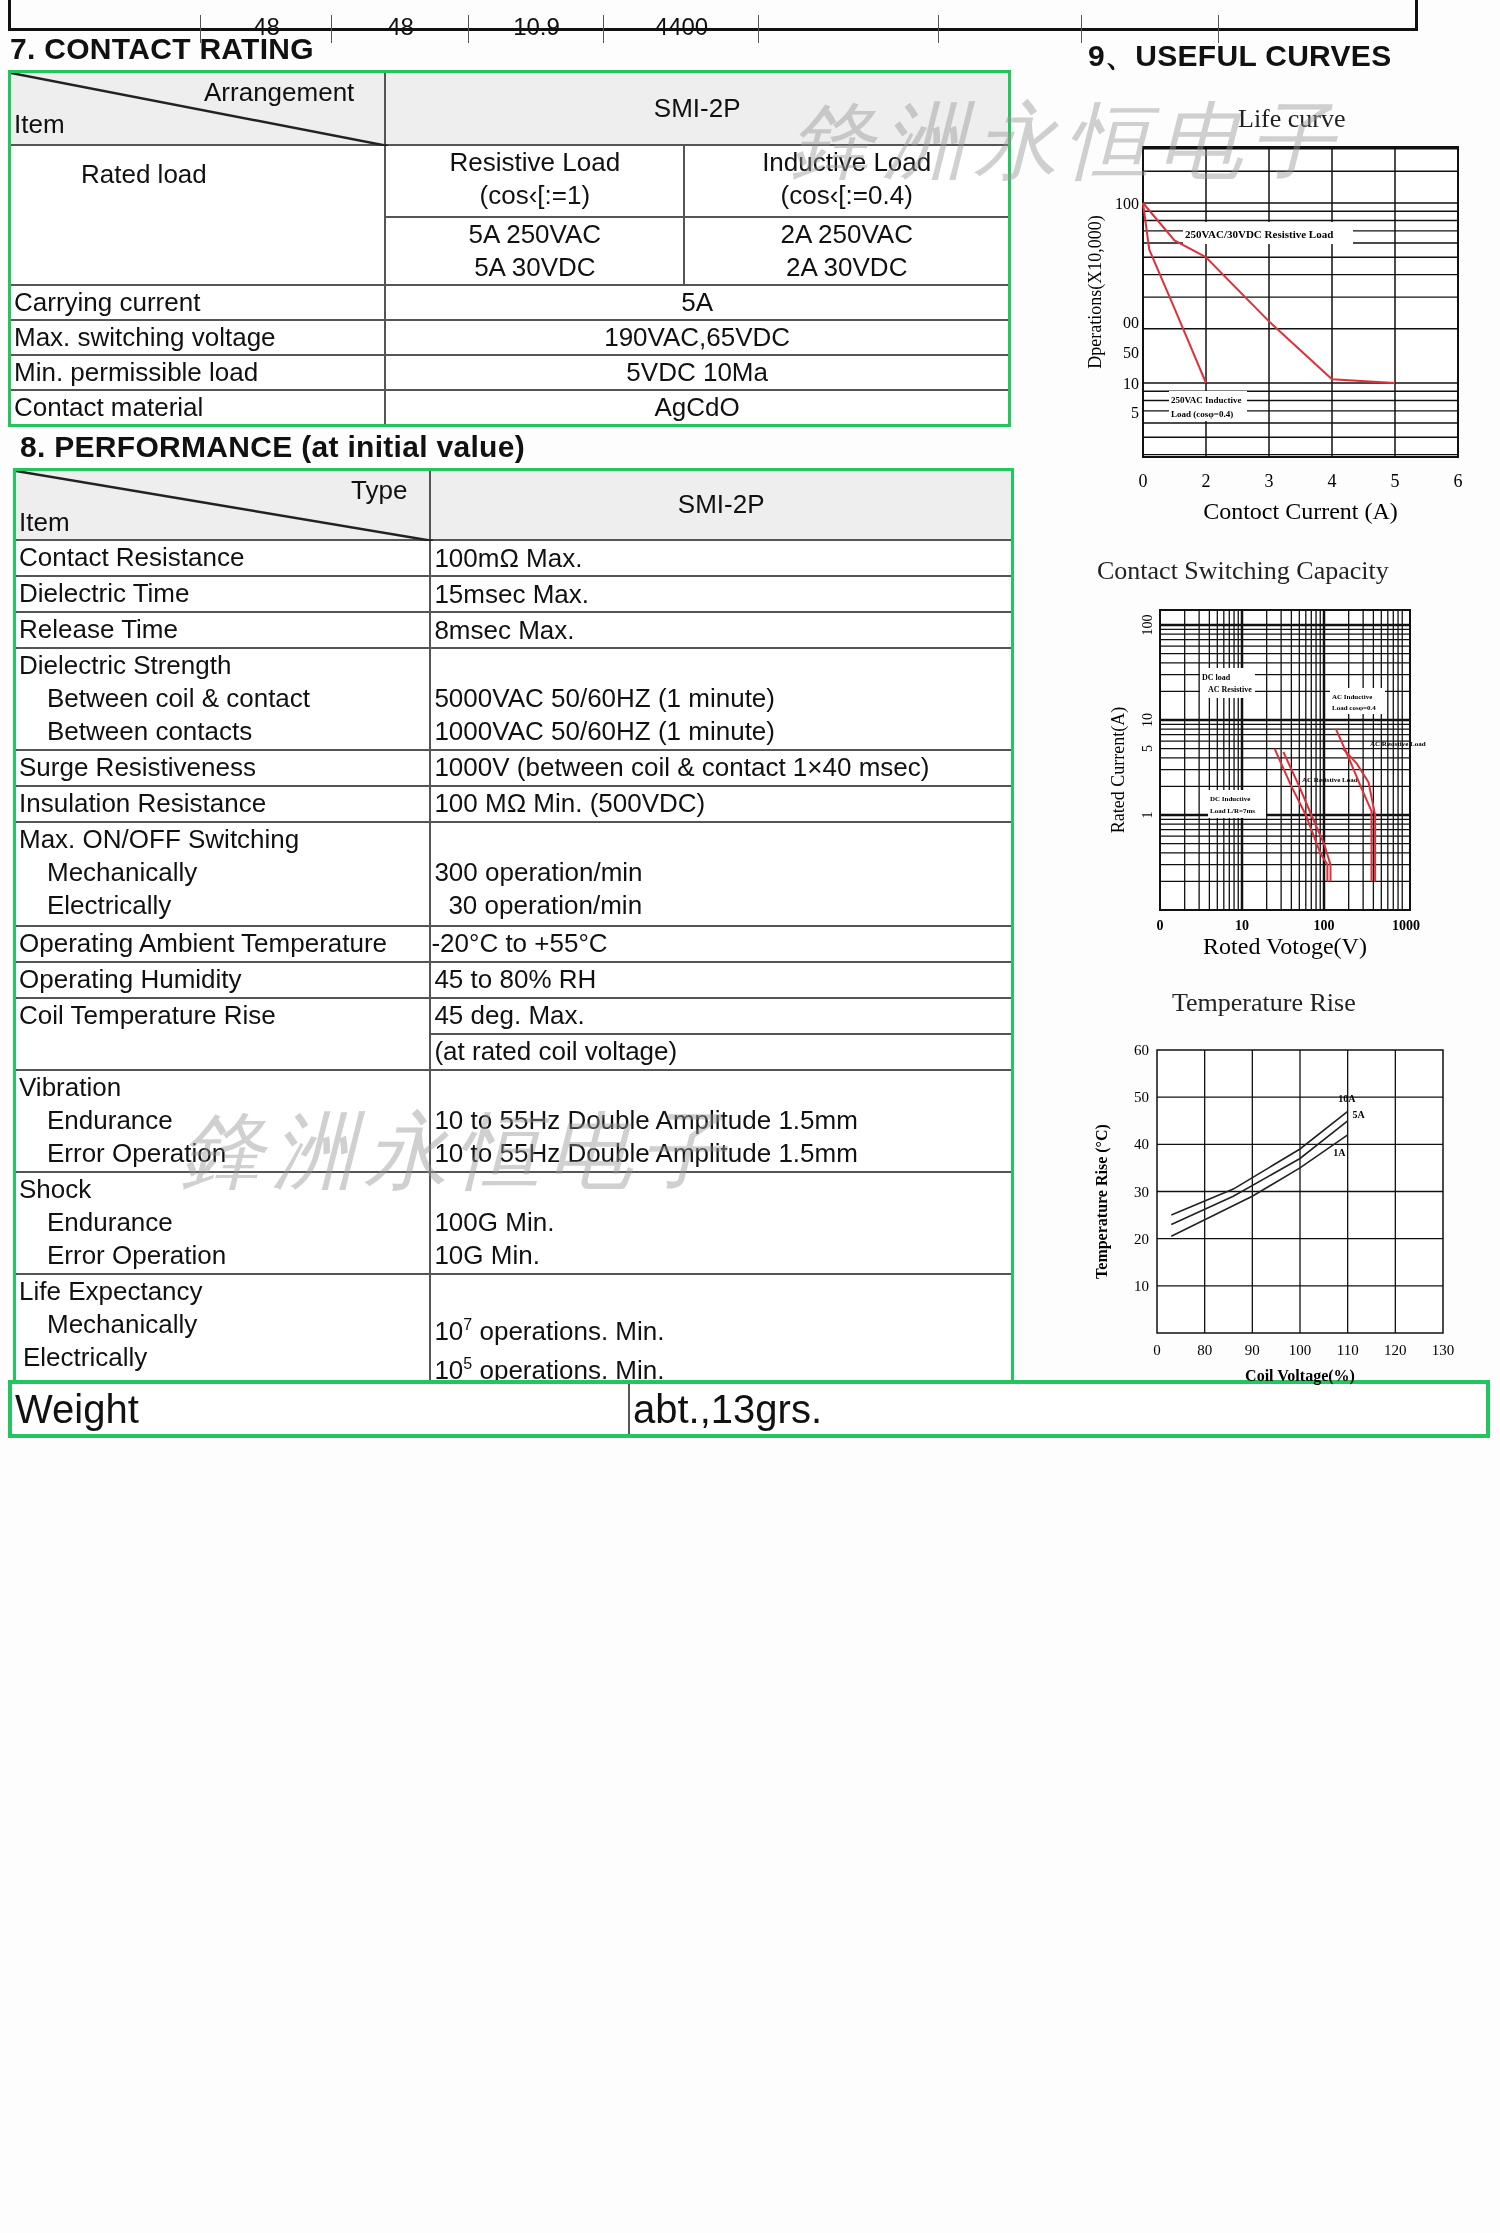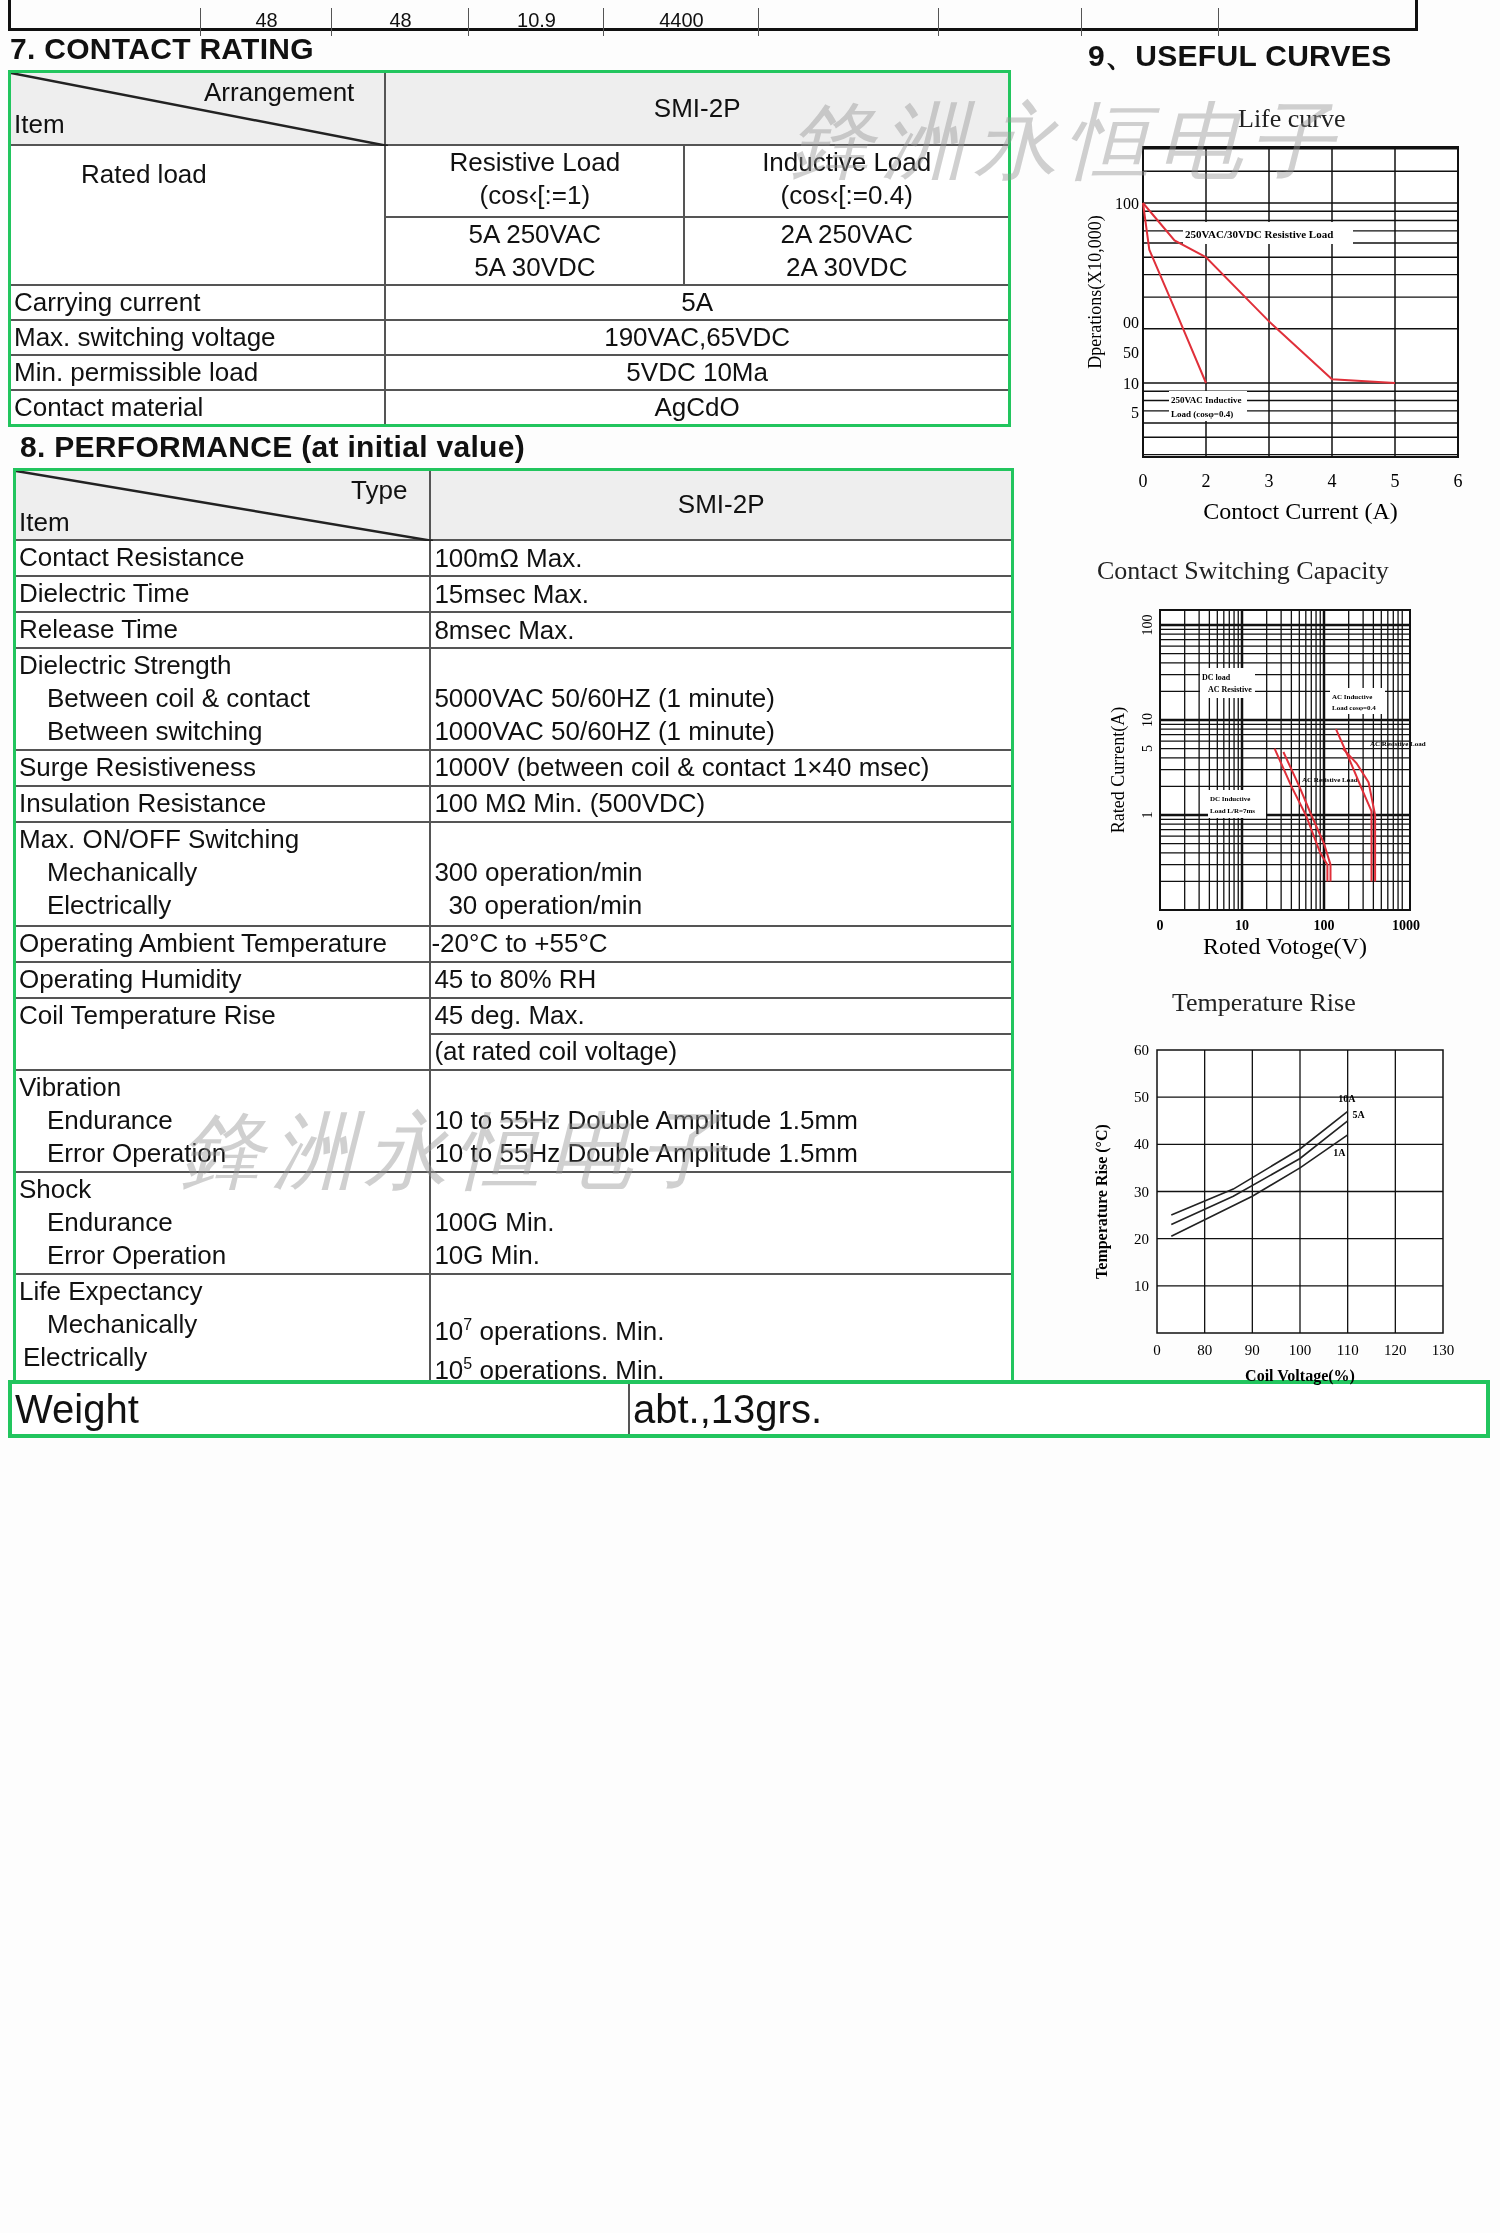--- a/index.html
+++ b/index.html
@@ -1,21 +1,21 @@
 <!DOCTYPE html>
 <html><head>
 <meta charset="utf-8">
 <style>
   html, body { margin: 0; padding: 0; background: #fdfdfd; }
   body { width: 1500px; height: 2233px; position: relative; overflow: hidden;
          font-family: "Liberation Sans", sans-serif; color: #111; }
   .abs { position: absolute; }
   
   .top-table { left: 8px; top: 0; width: 1404px; height: 28px; border: 3px solid #111; border-top: none; }
-  .top-cell { position: absolute; top: 8px; height: 28px; border-left: 1px solid #555; font-size: 20px; text-align: center; line-height: 24px; }
+  .top-cell { position: absolute; top: 15px; height: 28px; border-left: 1px solid #555; font-size: 24px; text-align: center; line-height: 24px; }
   .sec-title { font-weight: bold; font-size: 30px; letter-spacing: 0.3px; }
   table.spec { position: absolute; border-collapse: collapse; border: 3px solid #22c55e; background: #fff; }
   table.spec td { border: 2px solid #555; padding: 0 3px; font-size: 26px; line-height: 33px; vertical-align: top; }
   .hdr { background: #eeeeee; }
   .center { text-align: center; }
   .diag { position: relative; }
   .diag svg { position: absolute; left: 0; top: 0; }
   .indent { padding-left: 28px; display: block; }
   .chart-title { font-family: "Liberation Serif", serif; font-size: 26px; color: #222; }
   .watermark { position: absolute; font-family: "DejaVu Serif", serif; color: rgba(150,150,150,0.45); font-size: 84px; font-style: italic; letter-spacing: 8px; pointer-events: none; }
@@ -122,21 +122,21 @@
     <td style="vertical-align:bottom;">15msec Max.</td>
   </tr>
   <tr style="height:36px;">
     <td>Release Time</td>
     <td style="vertical-align:bottom;">8msec Max.</td>
   </tr>
   <tr style="height:102px;">
     <td>
       <span style="display:block">Dielectric Strength</span>
       <span class="indent">Between coil &amp; contact</span>
-      <span class="indent">Between switching</span>
+      <span class="indent">Between contacts</span>
     </td>
     <td>
       <span style="display:block">&nbsp;</span>
       <span style="display:block">5000VAC 50/60HZ (1 minute)</span>
       <span style="display:block">1000VAC 50/60HZ (1 minute)</span>
     </td>
   </tr>
   <tr style="height:36px;">
     <td>Surge Resistiveness</td>
     <td>1000V (between coil &amp; contact 1×40 msec)</td>

